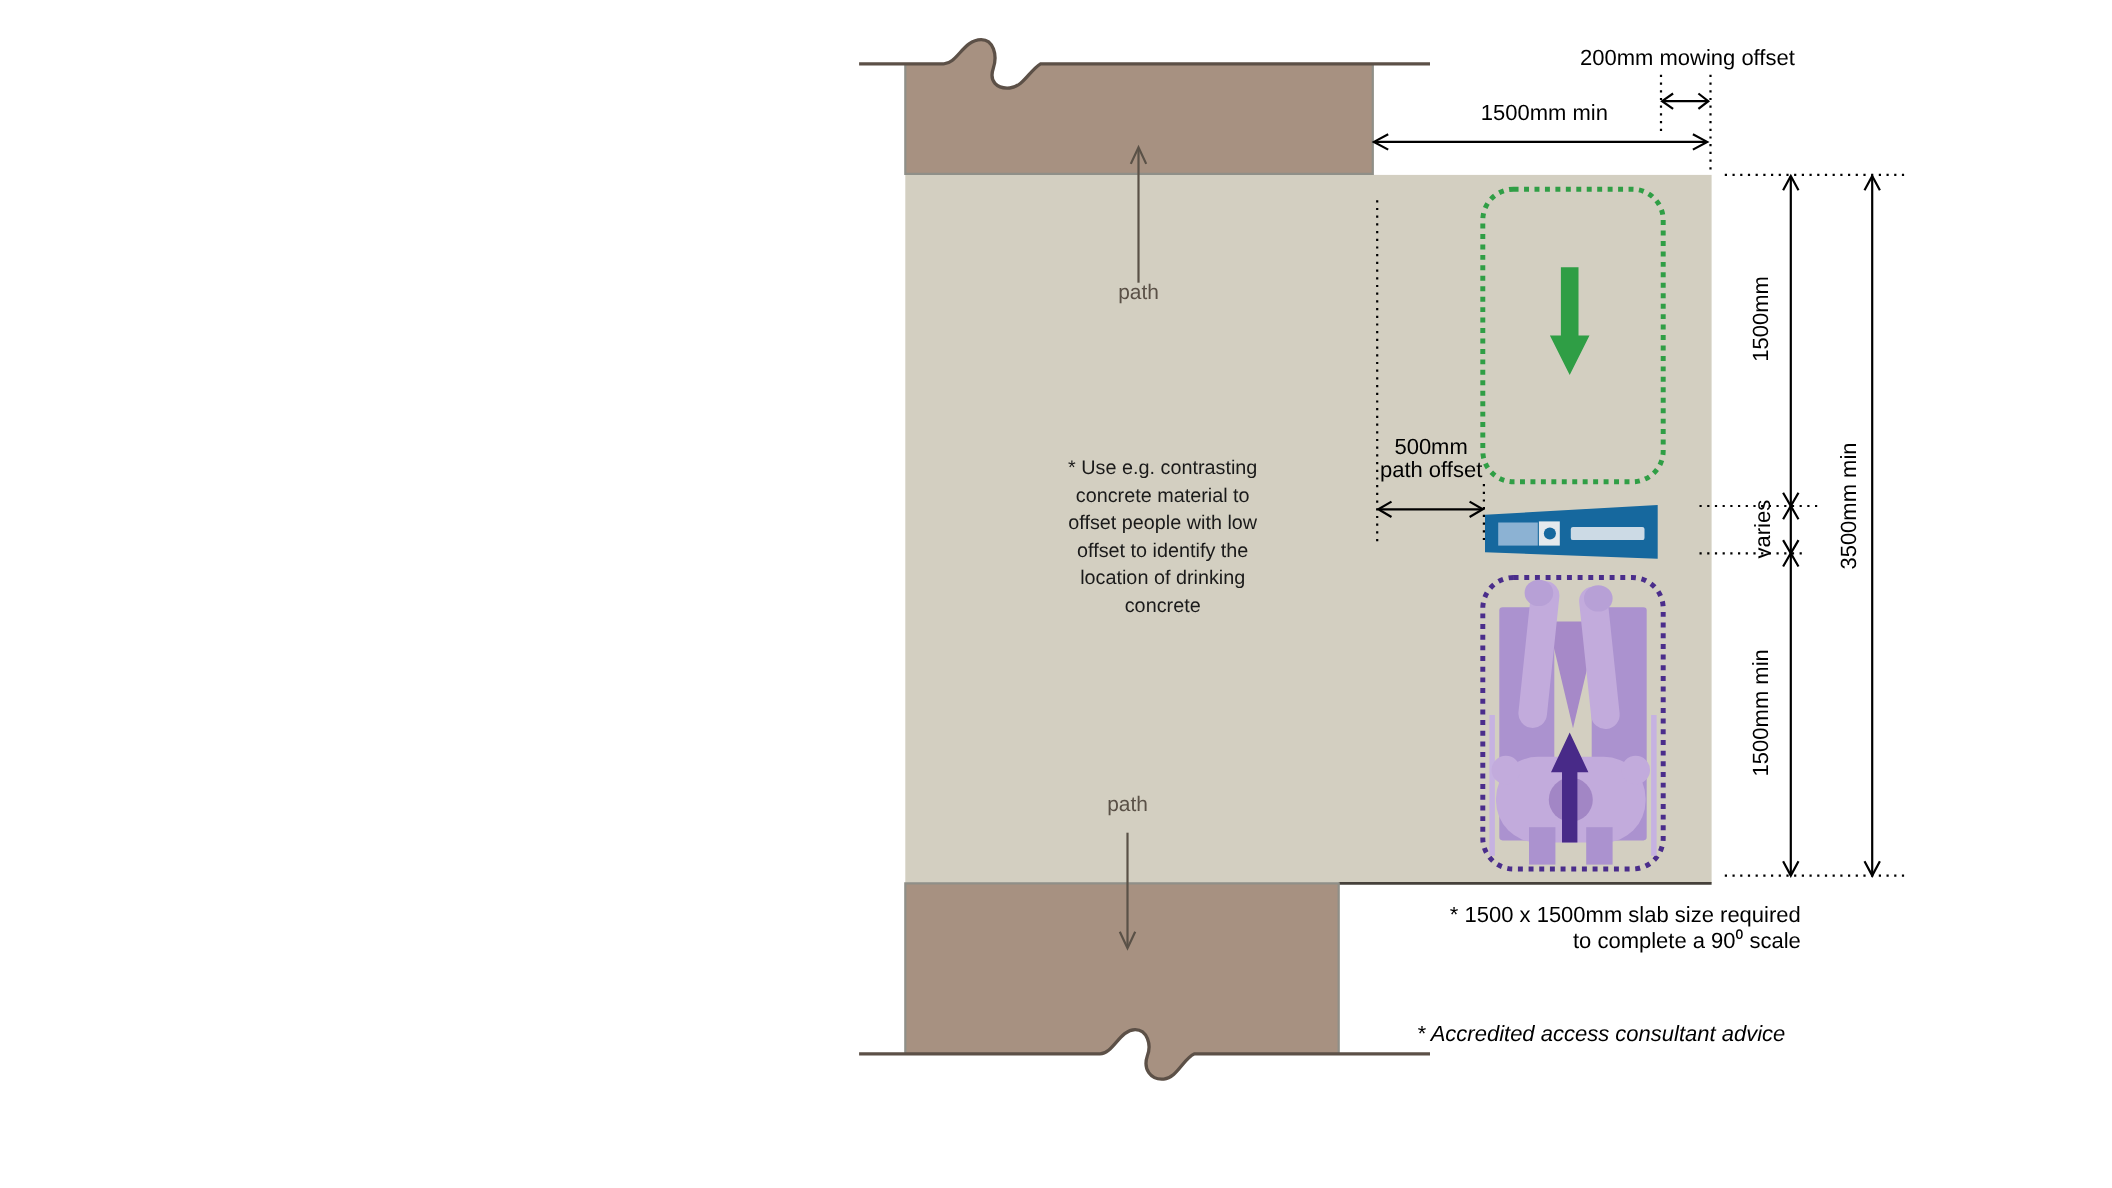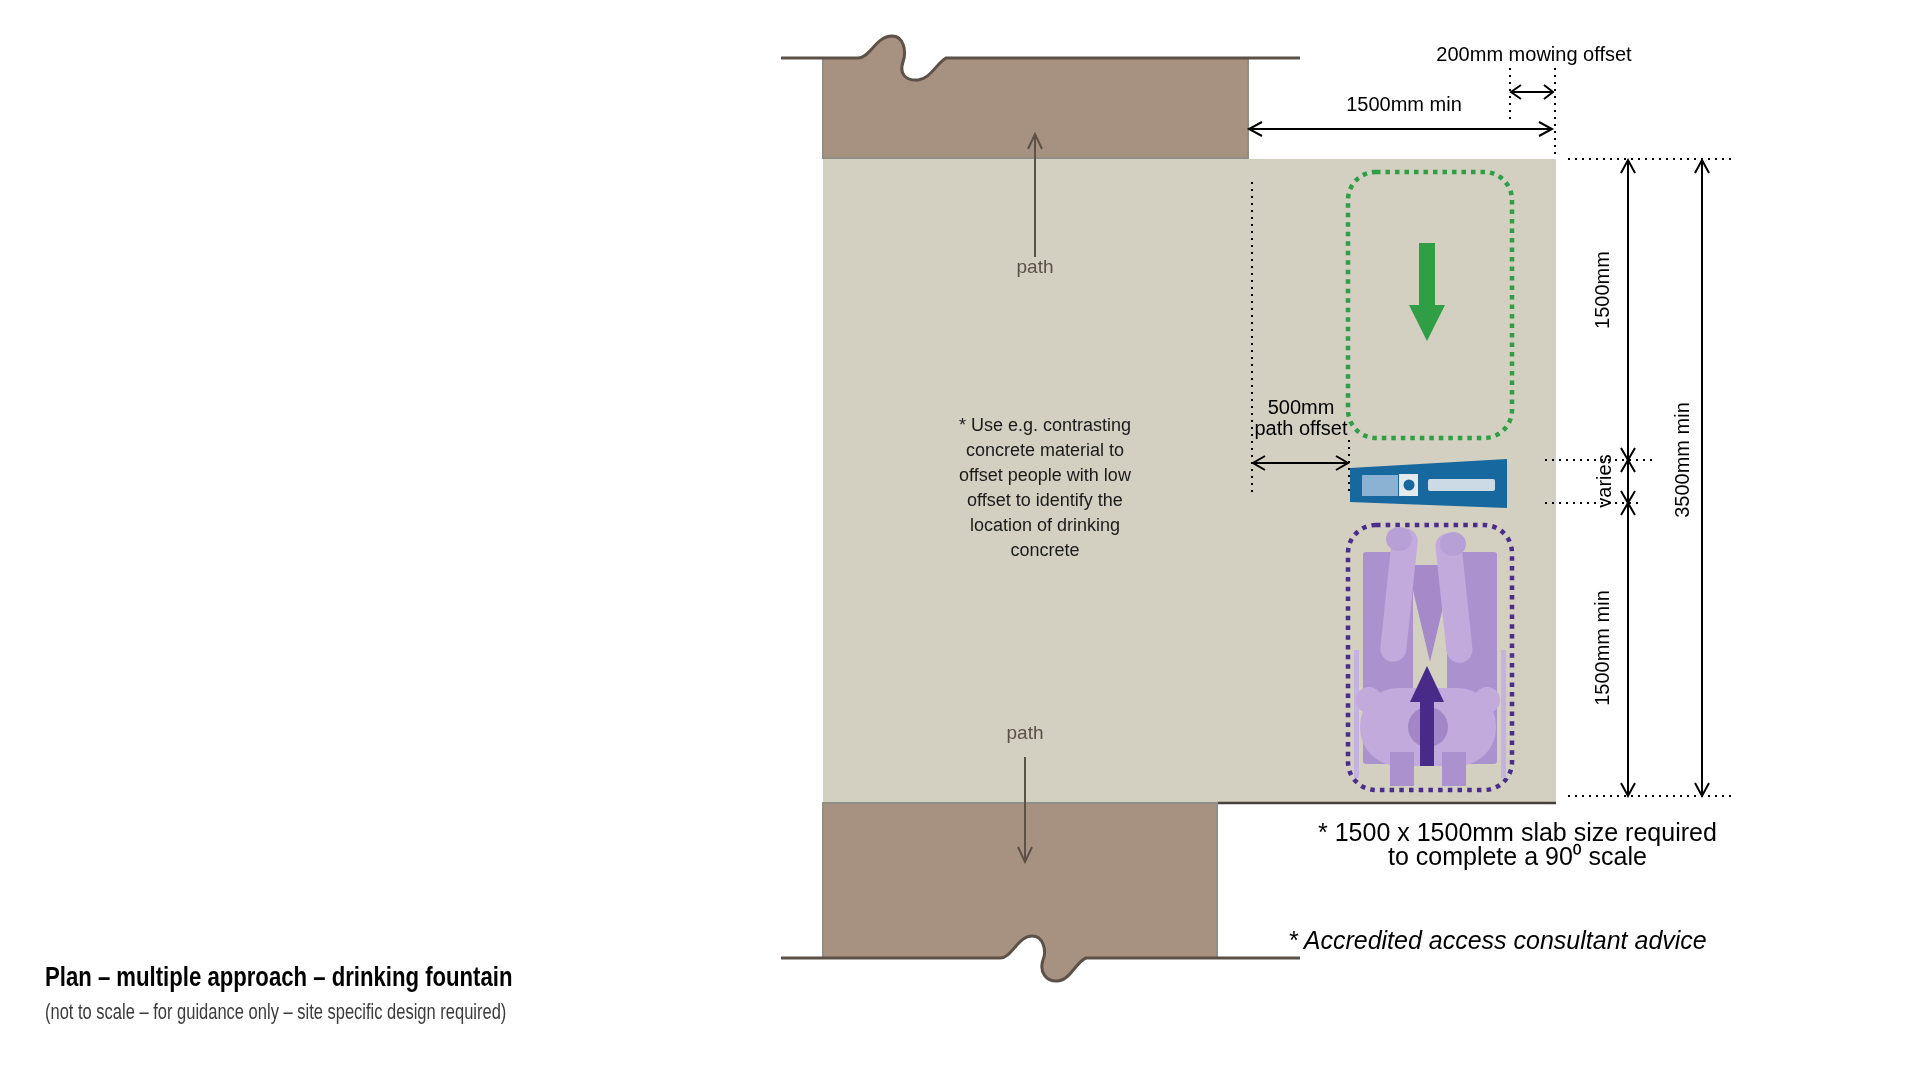--- a/index.html
+++ b/index.html
@@ -2,23 +2,23 @@
 <html><head>
 <meta charset="utf-8">
 <style>
   html,body{margin:0;padding:0;background:#fff;}
   #canvas{position:relative;width:1796px;height:1080px;background:#ffffff;overflow:hidden;
           font-family:"Liberation Sans", sans-serif;}
   .lbl{position:absolute;color:#000;font-size:20px;line-height:21px;white-space:nowrap;text-align:center;
        transform:translate(-50%,-50%);}
   .lbl.rot{transform:translate(-50%,-50%) rotate(-90deg);}
   .lbl.path-lbl{color:#5a5147;font-size:19px;text-align:center;}
-  .note{position:absolute;color:#000;font-size:25px;line-height:24px;white-space:nowrap;text-align:center;}
+  .note{position:absolute;color:#000;font-size:20px;line-height:24px;white-space:nowrap;text-align:right;}
   .slab-note{position:absolute;color:#1a1a1a;font-size:18px;line-height:25px;text-align:center;
-             transform:translate(-50%,-50%);white-space:nowrap;}
+             transform:translate(-50%,-50%);white-space:nowrap;margin-left:12px;}
   .title-block{position:absolute;left:45px;top:962px;}
   .title-main{font-size:27px;font-weight:bold;color:#000;transform:scaleX(0.82);transform-origin:0 0;
               white-space:nowrap;}
   .title-sub{font-size:22px;color:#3b3b3b;transform:scaleX(0.75);transform-origin:0 0;
              white-space:nowrap;margin-top:6px;}
   svg{position:absolute;left:0;top:0;}
 </style>
 </head>
 <body>
 
@@ -147,18 +147,14 @@
   <div class="lbl path-lbl" style="left:1035px;top:266px;">path</div>
   <div class="lbl path-lbl" style="left:1025px;top:732px;">path</div>
 
   <div class="note" style="left:1318px;top:820px;">
     <div>* 1500 x 1500mm slab size required</div>
     <div>to complete a 90⁰ scale</div>
   </div>
 
   <div class="note" style="left:1288px;top:928px;font-style:italic;">* Accredited access consultant advice</div>
 
-  <div class="title-block">
-    <div class="title-main">Plan – multiple approach – drinking fountain</div>
-    <div class="title-sub">(not to scale – for guidance only – site specific design required)</div>
-  </div>
 
 </div>
 
 </body></html>

